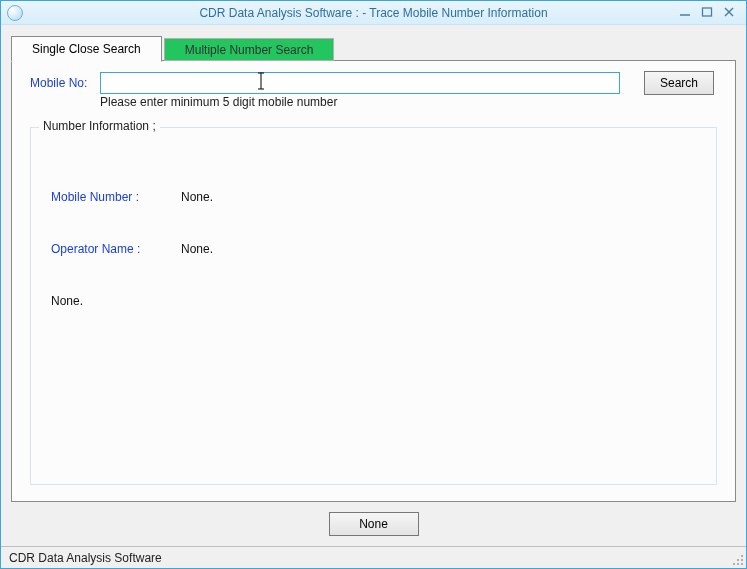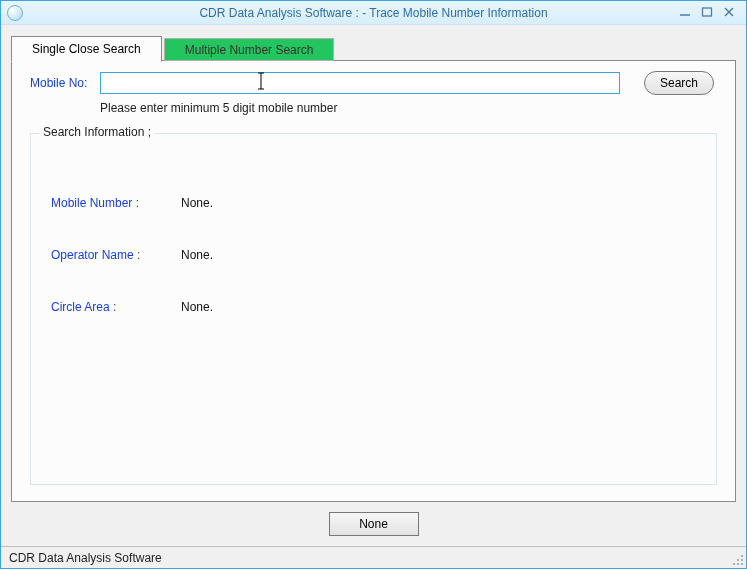--- a/index.html
+++ b/index.html
@@ -138,26 +138,25 @@
       color: #000;
       cursor: default;
       text-align: center;
       display: inline-flex;
       align-items: center;
       justify-content: center;
     }
     .btn-search {
       width: 70px;
       margin-left: 14px;
-      border-radius: 12px;
     }
     .hint-text {
       font-size: 12px;
       color: #222;
-      margin-top: 6px;
+      margin-top: 0;
       margin-left: 70px;
     }
     .groupbox {
       border: 1px solid #d9e3ec;
       margin-top: 18px;
       padding: 30px 20px 20px 20px;
       position: relative;
       flex: 1;
     }
     .groupbox-title {
@@ -268,32 +267,31 @@
             <path d="M4 1 L7 1 L10 1 M7 1 L7 17 M4 17 L7 17 L10 17" stroke="#000" stroke-width="1" fill="none"></path>
           </svg>
         </div>
         <button class="btn btn-search">
           <span>Search</span>
         </button>
       </div>
       <div class="hint-text">Please enter minimum 5 digit mobile number</div>
 
       <div class="groupbox">
-        <div class="groupbox-title">Search Information ;</div>
+        <div class="groupbox-title">Number Information ;</div>
 
         <div class="info-row">
           <span class="info-label">Mobile Number :</span>
           <span class="info-value">None.</span>
         </div>
         <div class="info-row">
           <span class="info-label">Operator Name :</span>
           <span class="info-value">None.</span>
         </div>
         <div class="info-row" style="margin-bottom:0;">
-          <span class="info-label">Circle Area :</span>
           <span class="info-value">None.</span>
         </div>
       </div>
     </div>
 
     <div class="footer-btn-row">
       <button class="btn btn-close">
         <span>None</span>
       </button>
     </div>

